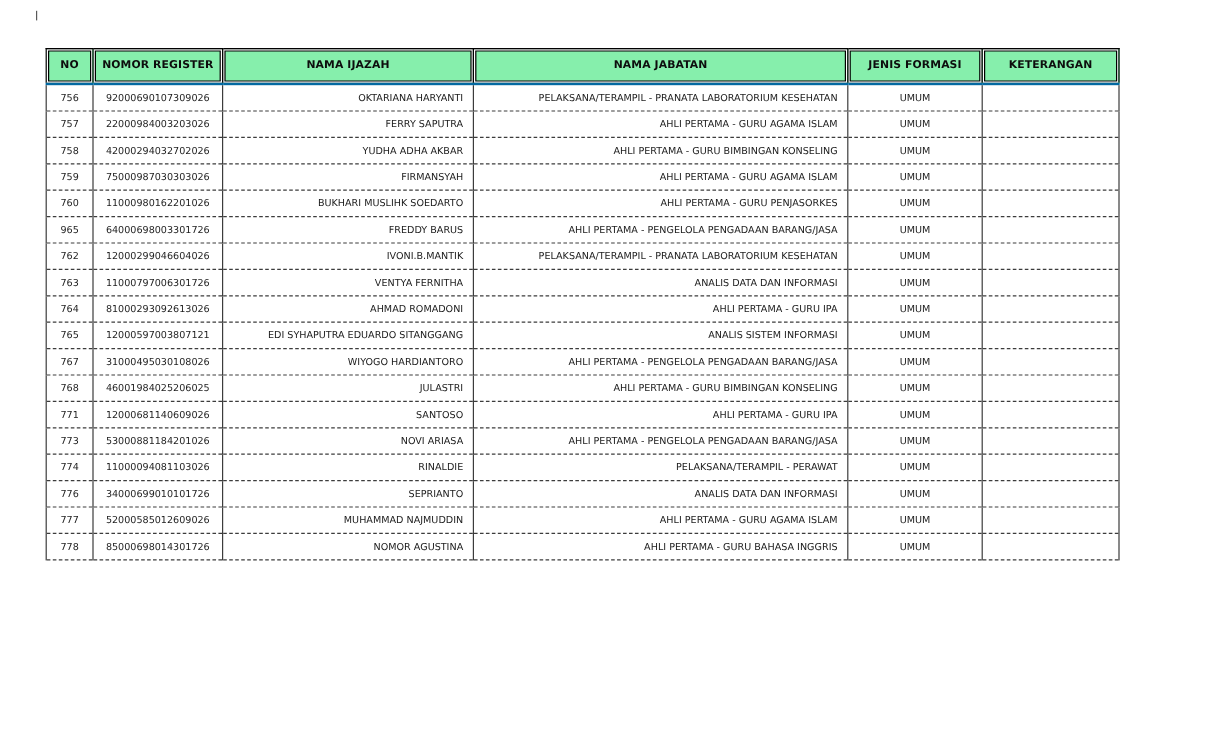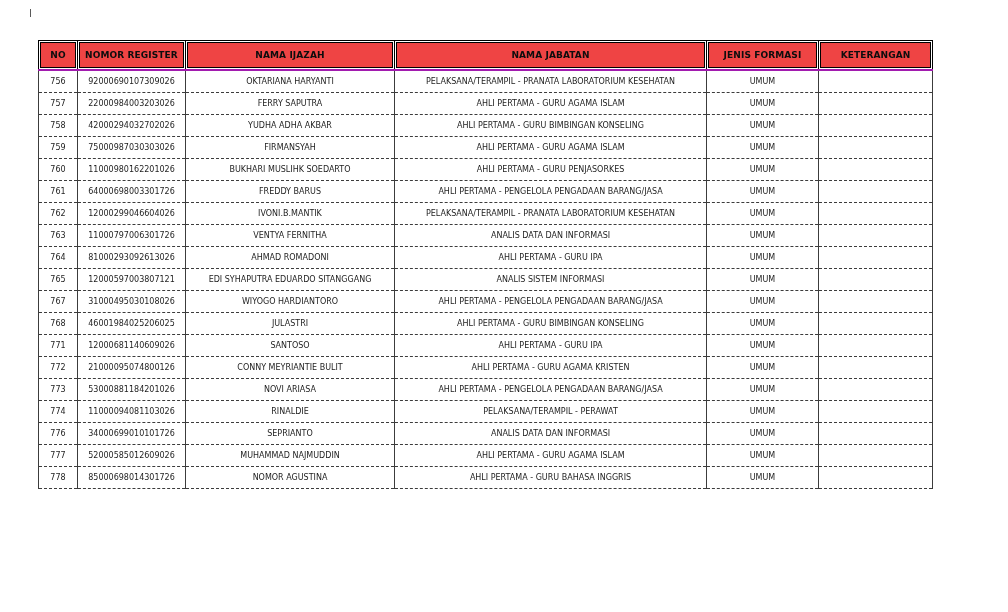--- a/index.html
+++ b/index.html
@@ -35,39 +35,39 @@
   table.register-table th {
     border: 1px solid #000;
     box-shadow: inset 0 0 0 1px #ffffff, inset 0 0 0 2px #000000;
     font-size: 9px;
     font-weight: bold;
     color: #0d0d0d;
     height: 26px;
     padding: 1px 2px;
     text-align: center;
     letter-spacing: 0.1px;
-    background: #ef4444;
+    background: #86efac;
   }
   table.register-table td {
     border-left: 1px solid #3c3c3c;
     border-right: 1px solid #3c3c3c;
     border-bottom: 1px dashed #3c3c3c;
     font-size: 8px;
     height: 21px;
     padding: 0 8px;
     color: #1c1c1c;
     white-space: nowrap;
     overflow: hidden;
     background: #ffffff;
   }
   table.register-table tbody tr:first-child td {
-    border-top: 2px solid #a21caf;
+    border-top: 2px solid #0369a1;
   }
   td.c { text-align: center; }
-  td.l { text-align: center; }
+  td.l { text-align: right; }
 </style>
 </head>
 <body>
 
 <div class="page">
   <div class="artifact-line"></div>
 
   <table class="register-table">
     <colgroup>
       <col style="width:39px">
@@ -122,21 +122,21 @@
         </tr>
         <tr>
           <td class="c">760</td>
           <td class="c">11000980162201026</td>
           <td class="l">BUKHARI MUSLIHK SOEDARTO</td>
           <td class="l">AHLI PERTAMA - GURU PENJASORKES</td>
           <td class="c">UMUM</td>
           <td class="c"></td>
         </tr>
         <tr>
-          <td class="c">761</td>
+          <td class="c">965</td>
           <td class="c">64000698003301726</td>
           <td class="l">FREDDY BARUS</td>
           <td class="l">AHLI PERTAMA - PENGELOLA PENGADAAN BARANG/JASA</td>
           <td class="c">UMUM</td>
           <td class="c"></td>
         </tr>
         <tr>
           <td class="c">762</td>
           <td class="c">12000299046604026</td>
           <td class="l">IVONI.B.MANTIK</td>
@@ -182,28 +182,20 @@
           <td class="l">JULASTRI</td>
           <td class="l">AHLI PERTAMA - GURU BIMBINGAN KONSELING</td>
           <td class="c">UMUM</td>
           <td class="c"></td>
         </tr>
         <tr>
           <td class="c">771</td>
           <td class="c">12000681140609026</td>
           <td class="l">SANTOSO</td>
           <td class="l">AHLI PERTAMA - GURU IPA</td>
-          <td class="c">UMUM</td>
-          <td class="c"></td>
-        </tr>
-        <tr>
-          <td class="c">772</td>
-          <td class="c">21000095074800126</td>
-          <td class="l">CONNY MEYRIANTIE BULIT</td>
-          <td class="l">AHLI PERTAMA - GURU AGAMA KRISTEN</td>
           <td class="c">UMUM</td>
           <td class="c"></td>
         </tr>
         <tr>
           <td class="c">773</td>
           <td class="c">53000881184201026</td>
           <td class="l">NOVI ARIASA</td>
           <td class="l">AHLI PERTAMA - PENGELOLA PENGADAAN BARANG/JASA</td>
           <td class="c">UMUM</td>
           <td class="c"></td>

